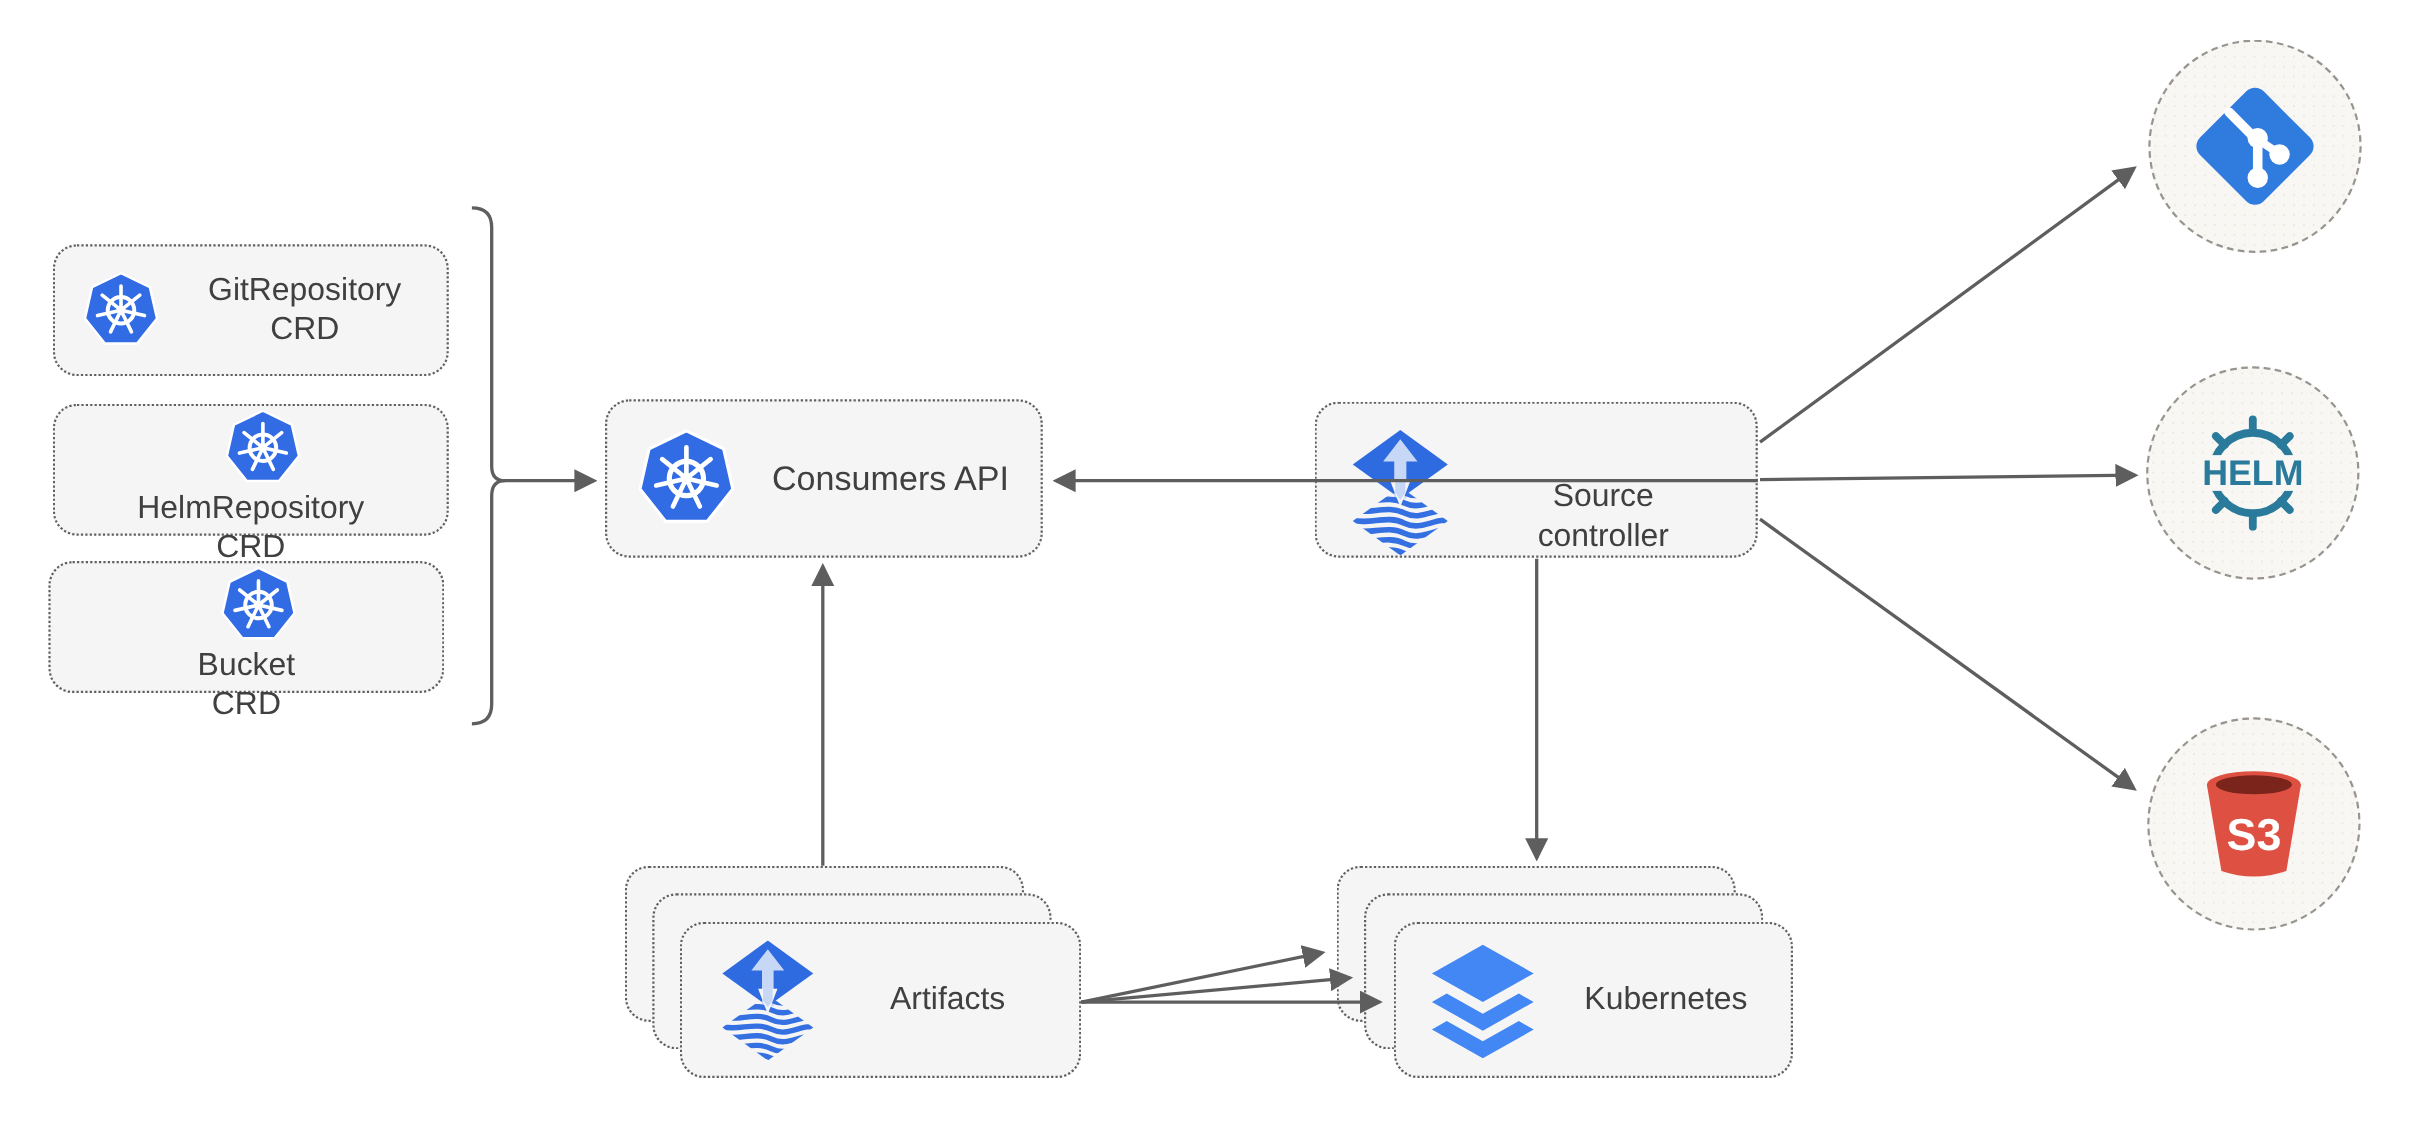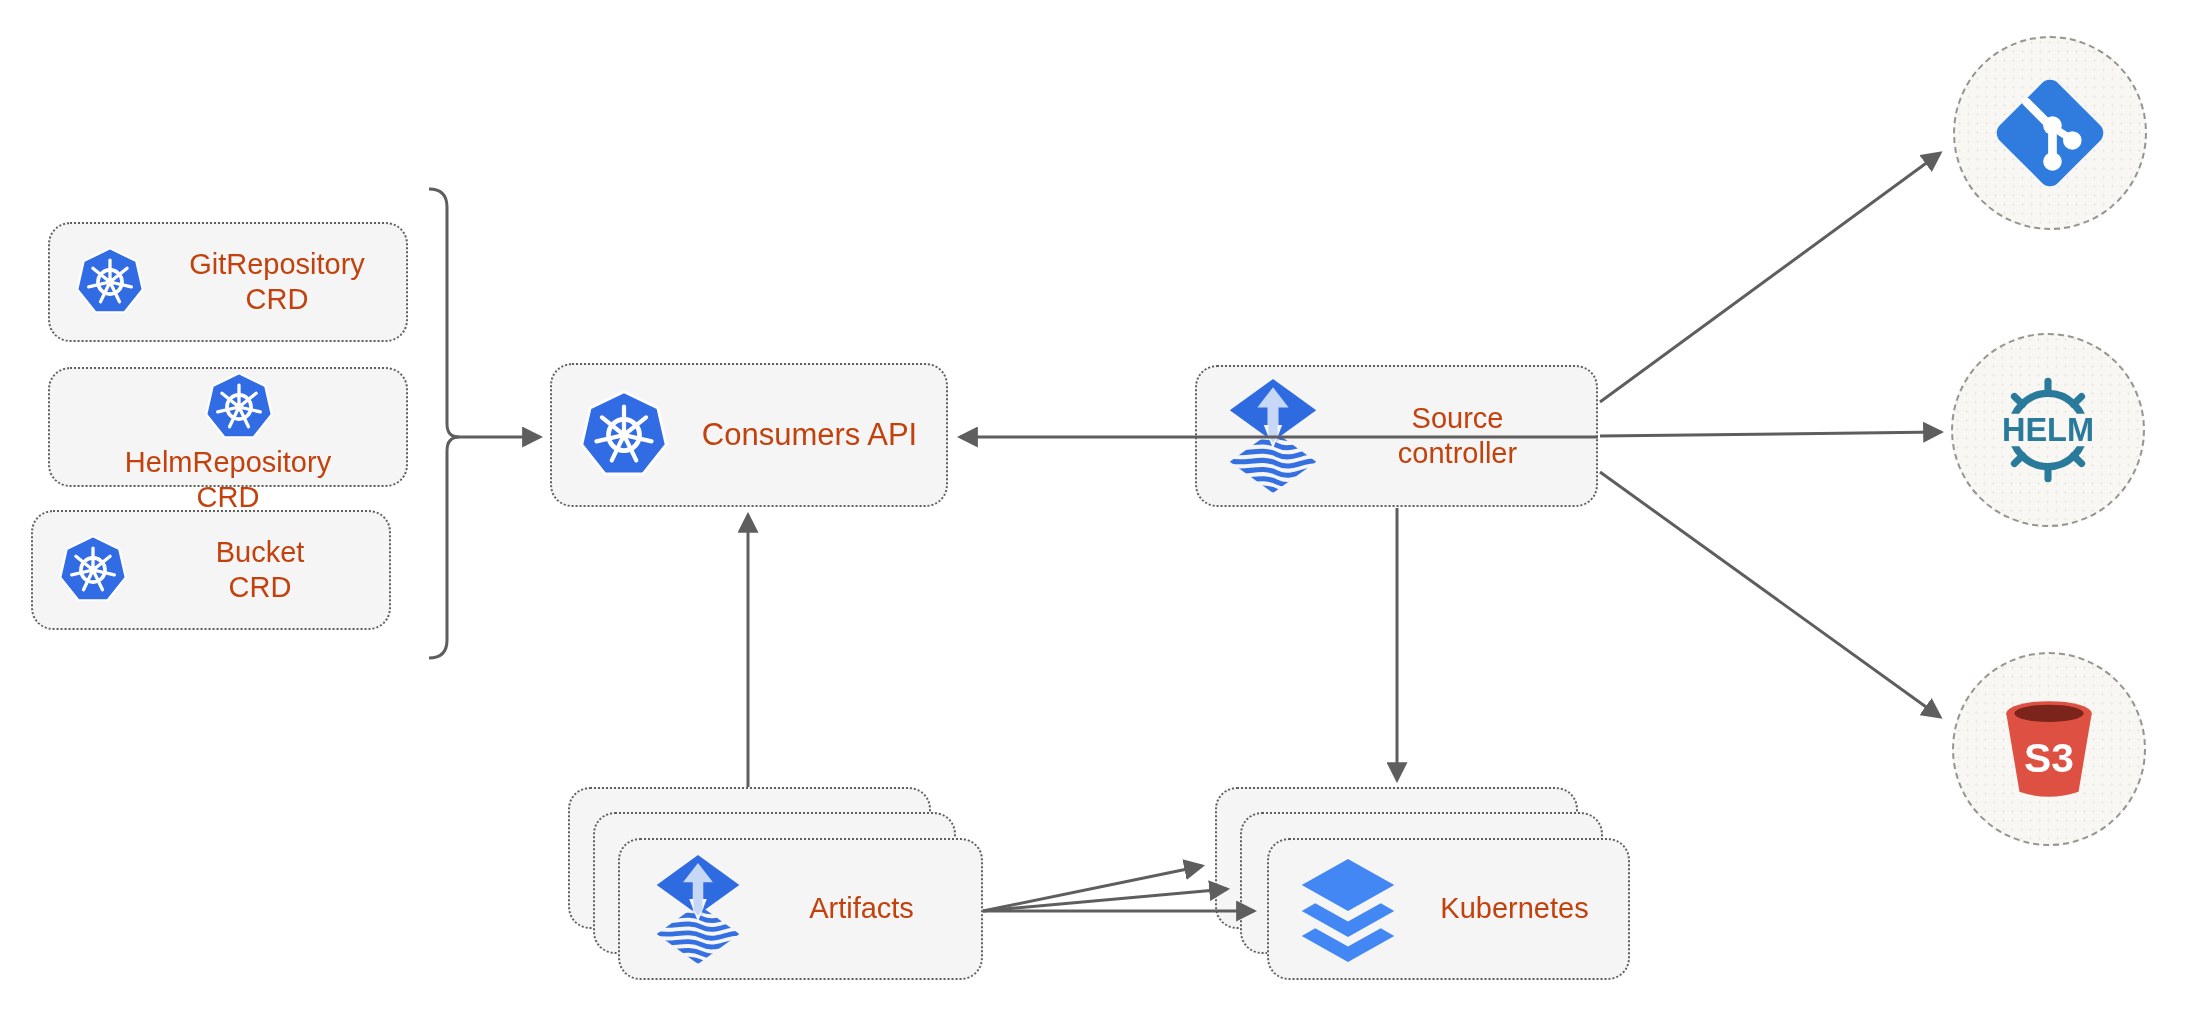--- a/index.html
+++ b/index.html
@@ -8,35 +8,35 @@
     font-family:"Liberation Sans","DejaVu Sans",sans-serif;color:#111;
   }
   .node{
     position:absolute;background:#f5f5f5;border:2px dotted #5f5f5f;border-radius:22px;
     display:flex;align-items:center;box-sizing:border-box;
   }
   .stackbox{
     position:absolute;background:#f5f5f5;border:2px dotted #5f5f5f;border-radius:22px;
     box-sizing:border-box;
   }
-  .label{flex:1;text-align:center;font-size:29px;line-height:1.22;color:#c2410c;}
+  .label{flex:1;text-align:center;font-size:29px;line-height:1.22;color:#404040;}
   .label .l2{display:block;}
   .big-label{font-size:31px;}
   .circle{
     position:absolute;border-radius:50%;background:#f8f7f4;border:2.5px dashed #97948f;
     display:flex;align-items:center;justify-content:center;box-sizing:border-box;
     background-image:radial-gradient(#edeae2 1.2px, transparent 1.2px);background-size:9px 9px;
   }
   .icon{flex:0 0 auto;display:block;}
   
   #crd1{left:48px;top:222px;width:360px;height:120px;}
   #crd2{left:48px;top:367px;width:360px;height:120px;flex-direction:column;}
-  #crd3{left:31px;top:510px;width:360px;height:120px;}
+  #crd3{left:44px;top:510px;width:360px;height:120px;flex-direction:column;}
   #k8s-api{left:550px;top:363px;width:398px;height:144px;}
-  #source{left:1195px;top:365px;width:403px;height:142px;}
+  #source{left:1195px;top:365px;width:403px;height:142px;align-items:flex-end;}
   #cons-back{left:568px;top:787px;width:363px;height:142px;}
   #cons-mid{left:593px;top:812px;width:363px;height:142px;}
   #cons-front{left:618px;top:838px;width:365px;height:142px;}
   #art-back{left:1215px;top:787px;width:363px;height:142px;}
   #art-mid{left:1240px;top:812px;width:363px;height:142px;}
   #art-front{left:1267px;top:838px;width:363px;height:142px;}
   #circle-git{left:1953px;top:36px;width:194px;height:194px;}
   #circle-helm{left:1951px;top:333px;width:194px;height:194px;}
   #circle-s3{left:1952px;top:652px;width:194px;height:194px;}
   .k8s-sm{width:76px;height:76px;margin-left:22px;}

